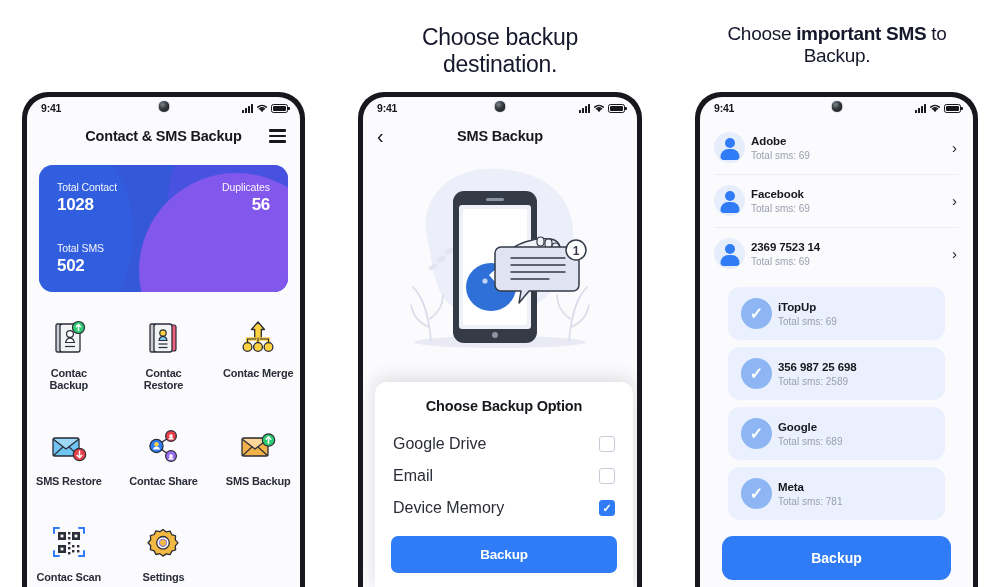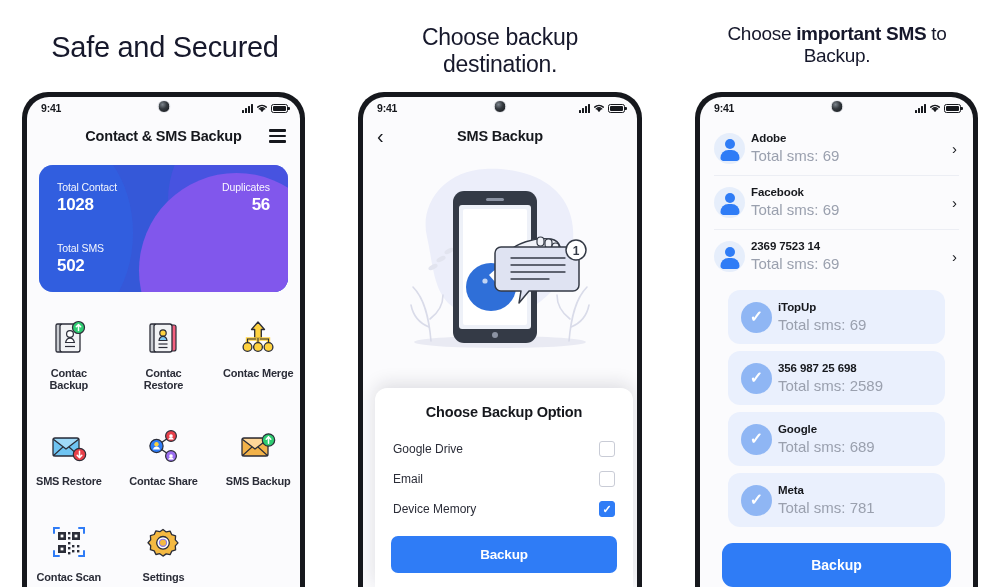--- a/index.html
+++ b/index.html
@@ -124,21 +124,21 @@
 
   
   .modal {
     position:absolute; left:12px; right:4px; bottom:0;
     background:#fff; border-radius:12px 12px 0 0;
     box-shadow: 0 -4px 18px rgba(20,22,40,.13);
     padding: 16px 16px 14px 16px;
   }
   .modal-title { text-align:center; font-size:14.5px; font-weight:700; color:#16181d; margin-bottom:14px; letter-spacing:-0.2px;}
   .opt-row { display:flex; align-items:center; justify-content:space-between; padding: 7px 2px; }
-  .opt-label { font-size:12px; color:#2b2d38; font-weight:400;}
+  .opt-label { font-size:16px; color:#2b2d38; font-weight:400;}
   .cbox { width:16px; height:16px; border:1.4px solid #c9ccd6; border-radius:3px; background:#fff; cursor:pointer;}
   .cbox.on {
     background:#2f7cf6; border-color:#2f7cf6;
     display:flex; align-items:center; justify-content:center;
   }
   .cbox.on::after { content:"✓"; color:#fff; font-size:11px; line-height:1; font-weight:700;}
   .btn-primary {
     display:block; width:100%; margin-top:12px; border:0; cursor:pointer;
     background:#2f7cf6; color:#fff; font-family:inherit;
     font-size:13.5px; font-weight:700; letter-spacing:-0.2px;
@@ -160,37 +160,34 @@
   .avatar {
     width:31px; height:31px; border-radius:50%;
     background:#e6eefb; position:relative; flex:0 0 auto; overflow:hidden;
   }
   .avatar .head { position:absolute; left:50%; transform:translateX(-50%); top:6px; width:10px; height:10px; border-radius:50%; background:#2f7cf6;}
   .avatar .body { position:absolute; left:50%; transform:translateX(-50%); bottom:3px; width:19px; height:11px; border-radius:10px 10px 4px 4px; background:#2f7cf6;}
   .avatar.checked { background:#8fb6f4; display:flex; align-items:center; justify-content:center;}
   .avatar.checked::after { content:"✓"; color:#fff; font-size:16px; font-weight:700; line-height:1;}
   .sms-meta { flex:1; min-width:0;}
   .sms-name { font-size:11.5px; font-weight:700; color:#16181d; letter-spacing:-0.1px; margin-bottom:3px;}
-  .sms-sub { font-size:15px; color:#9aa0ae; font-weight:400;}
+  .sms-sub { font-size:10px; color:#9aa0ae; font-weight:400;}
   .row-chevron { color:#16181d; font-size:15px; font-weight:400; line-height:1; padding-right:2px;}
   .list-backup-wrap { padding: 9px 22px 0 22px; }
   .btn-round {
     display:block; width:100%; border:0; cursor:pointer;
     background:#2f7cf6; color:#fff; font-family:inherit;
     font-size:14px; font-weight:700; padding: 14px 0; border-radius:11px; text-align:center;
   }
 </style>
 </head>
 <body>
 
 <div class="stage">
 
-  <div class="heading" id="heading-1">
-    <span>Safe and Secured</span>
-  </div>
 
   <div class="heading" id="heading-2">
     <span>Choose backup</span><br>
     <span>destination.</span>
   </div>
 
   <div class="heading" id="heading-3">
     <span class="light">Choose </span><span class="bold">important SMS</span><span class="light"> to</span><br>
     <span class="light">Backup.</span>
   </div>

